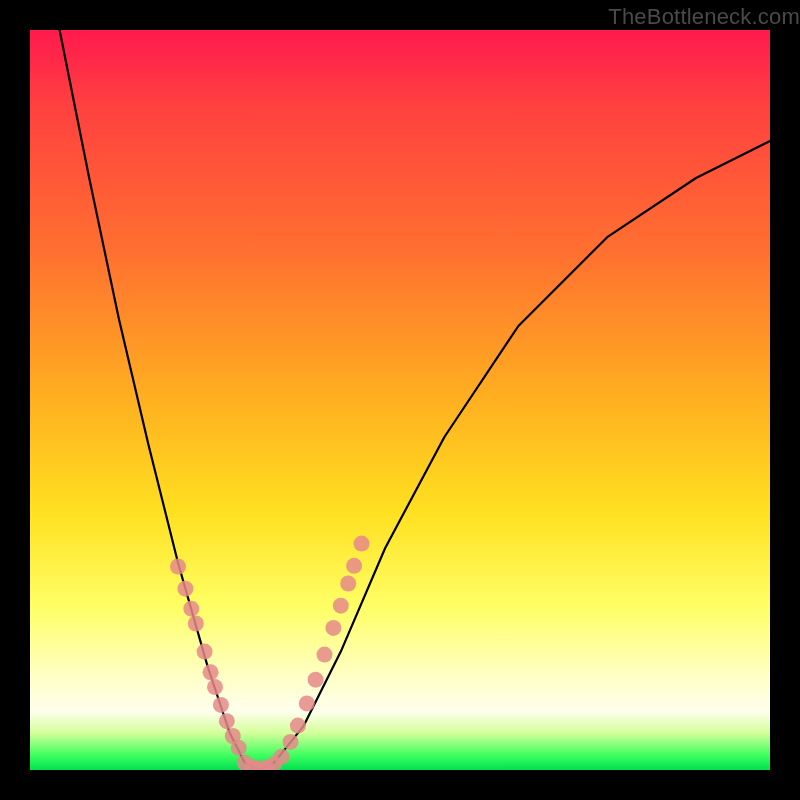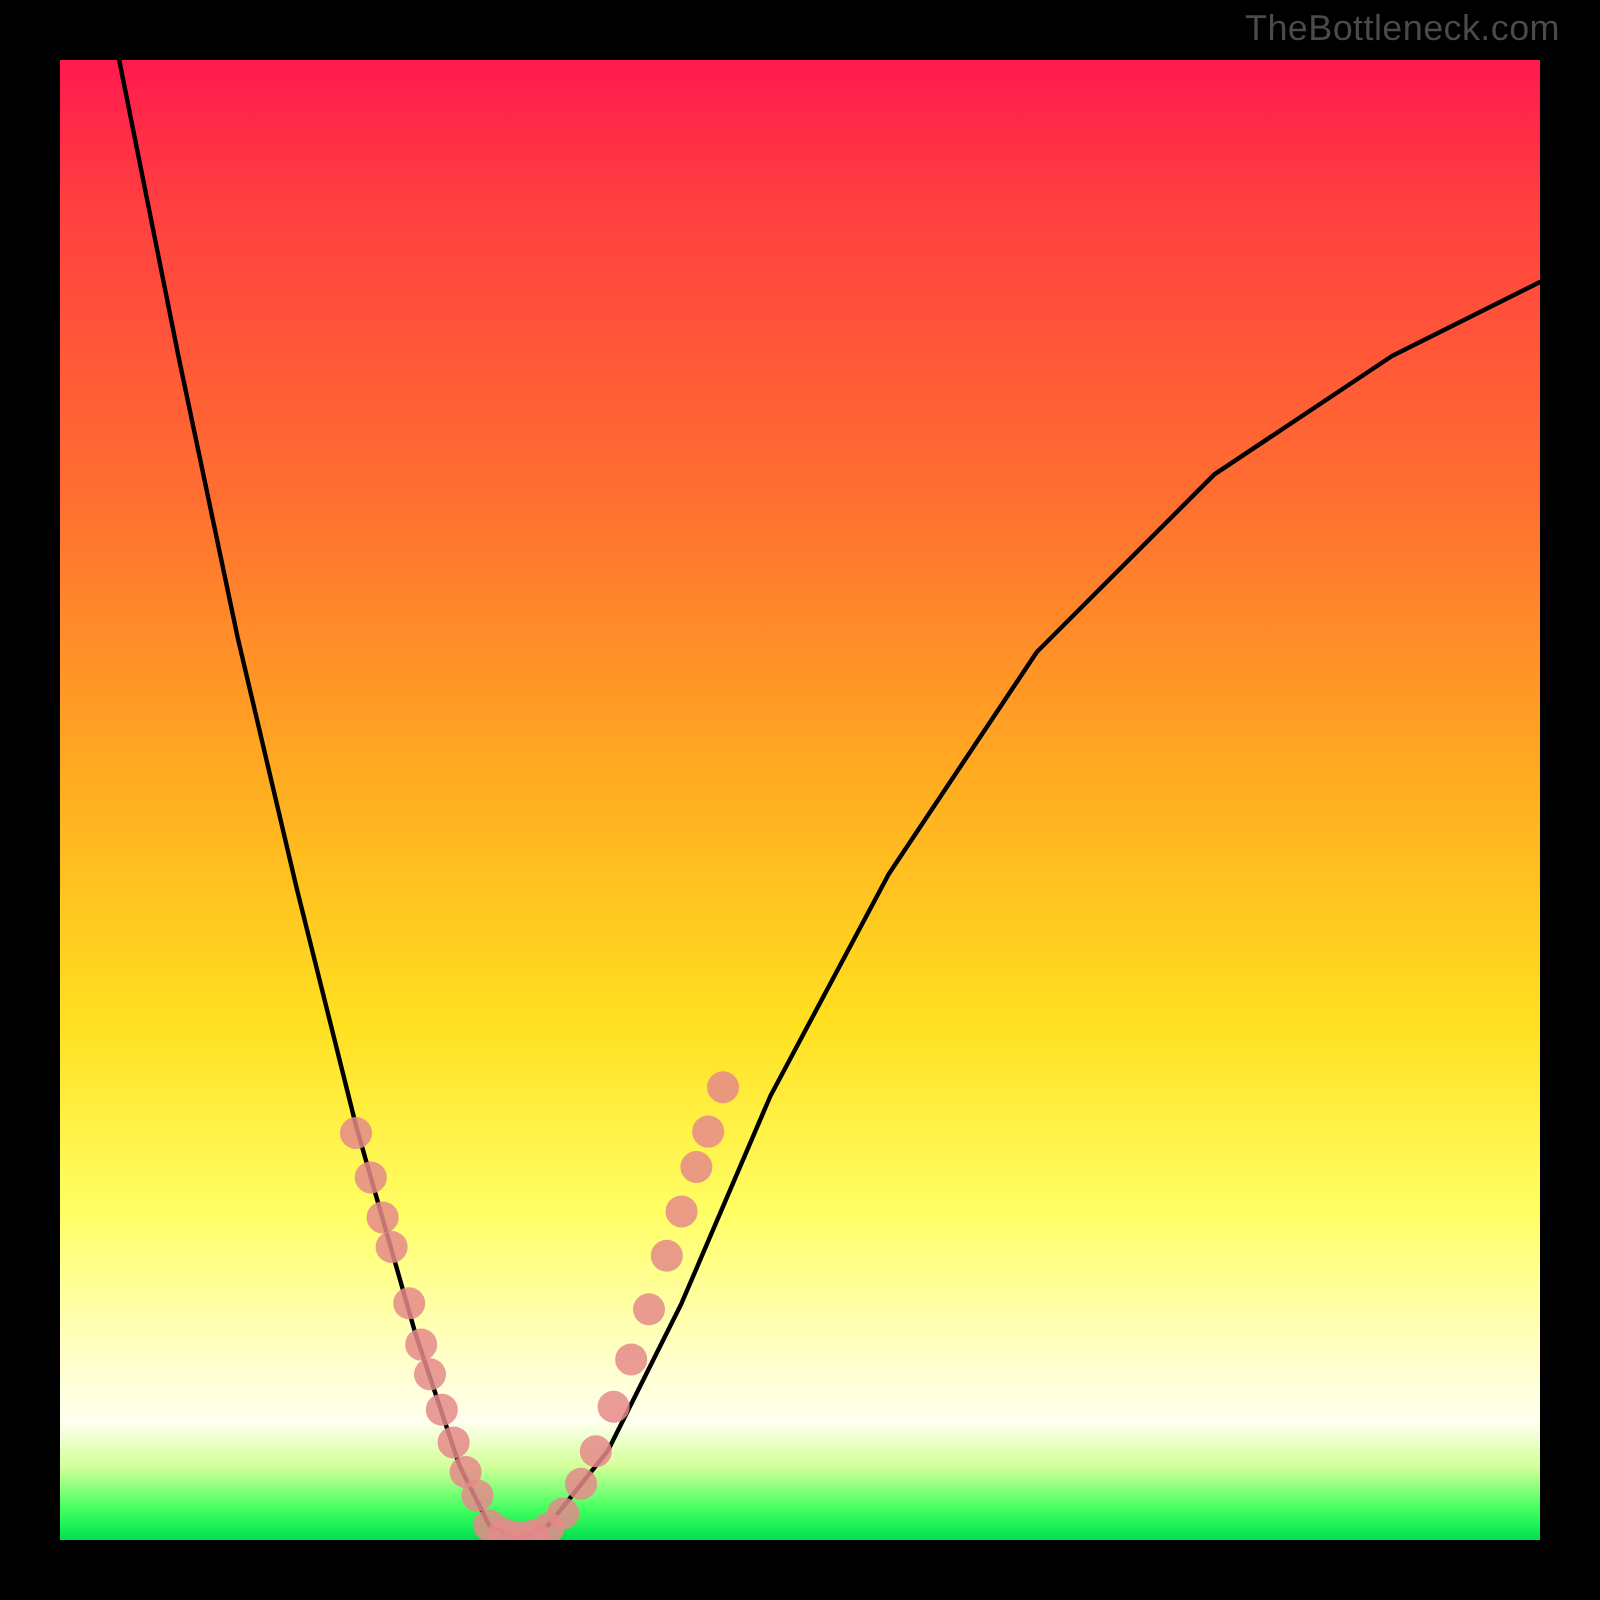--- a/index.html
+++ b/index.html
@@ -34,23 +34,23 @@
       #ffff66 78%,
       #ffffcc 88%,
       #ffffee 92%,
       #d4ff9a 95%,
       #3fff5f 98%,
       #00e050 100%);
   }
   .watermark {
     position: absolute;
     top: 4px;
-    right: 20px;
+    right: 0;
     color: #4a4a4a;
-    font-size: 18px;
+    font-size: 22px;
     font-weight: 500;
     letter-spacing: 0.2px;
     user-select: none;
   }
   svg.curve {
     position: absolute;
     left: 0; top: 0;
     width: 740px;
     height: 740px;
   }

